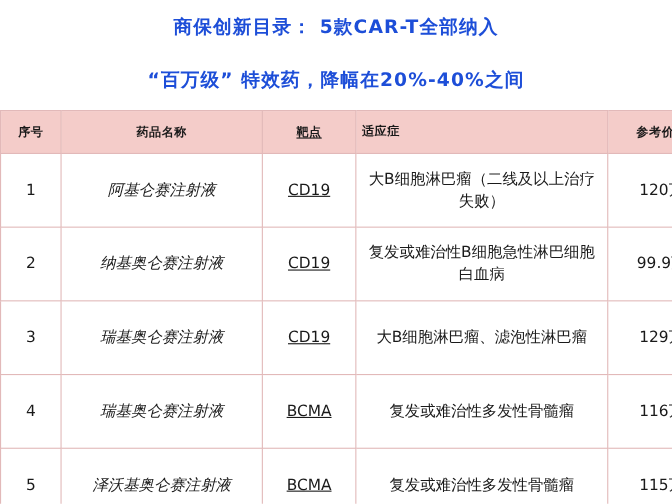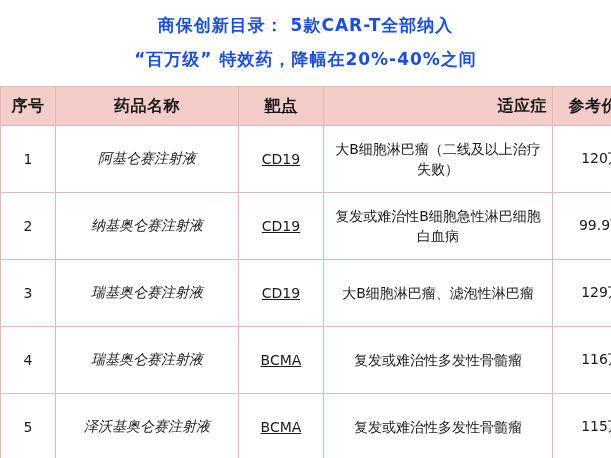--- a/index.html
+++ b/index.html
@@ -26,38 +26,38 @@
   }
   .title-line {
     font-size: 17px;
     font-weight: bold;
     color: #1d4ed8;
     letter-spacing: 1px;
     line-height: 30px;
     white-space: nowrap;
   }
   .title-line.second {
-    margin-top: 4px;
+    margin-top: 18px;
   }
   table.drug-table {
     border-collapse: collapse;
     width: 595px;
     margin: 12px auto 0 auto;
     table-layout: fixed;
   }
   table.drug-table th,
   table.drug-table td {
     border: 1px solid #e2b9b9;
     padding: 4px 5px;
     vertical-align: middle;
     color: #1a1a1a;
   }
   table.drug-table thead th {
     background: #f4ccc9;
-    font-size: 16px;
+    font-size: 11px;
     font-weight: bold;
     text-align: center;
     height: 30px;
     letter-spacing: 0.5px;
     border-color: #e2b9b9;
   }
   table.drug-table tbody td {
     height: 58px;
     font-size: 14px;
     background: #ffffff;
@@ -82,21 +82,21 @@
     <div class="title-line">商保创新目录： 5款CAR-T全部纳入</div>
     <div class="title-line second">“百万级” 特效药，降幅在20%-40%之间</div>
   </div>
 
   <table class="drug-table">
     <thead>
       <tr>
         <th class="col-idx">序号</th>
         <th class="col-name">药品名称</th>
         <th class="col-target">靶点</th>
-        <th class="col-indication" style="text-align:right">适应症</th>
+        <th class="col-indication" style="text-align:left">适应症</th>
         <th class="col-price">参考价格</th>
       </tr>
     </thead>
     <tbody>
       <tr>
         <td class="col-idx">1</td>
         <td class="col-name">阿基仑赛注射液</td>
         <td class="col-target">CD19</td>
         <td class="col-indication">大B细胞淋巴瘤（二线及以上治疗失败）</td>
         <td class="col-price">120万</td>

